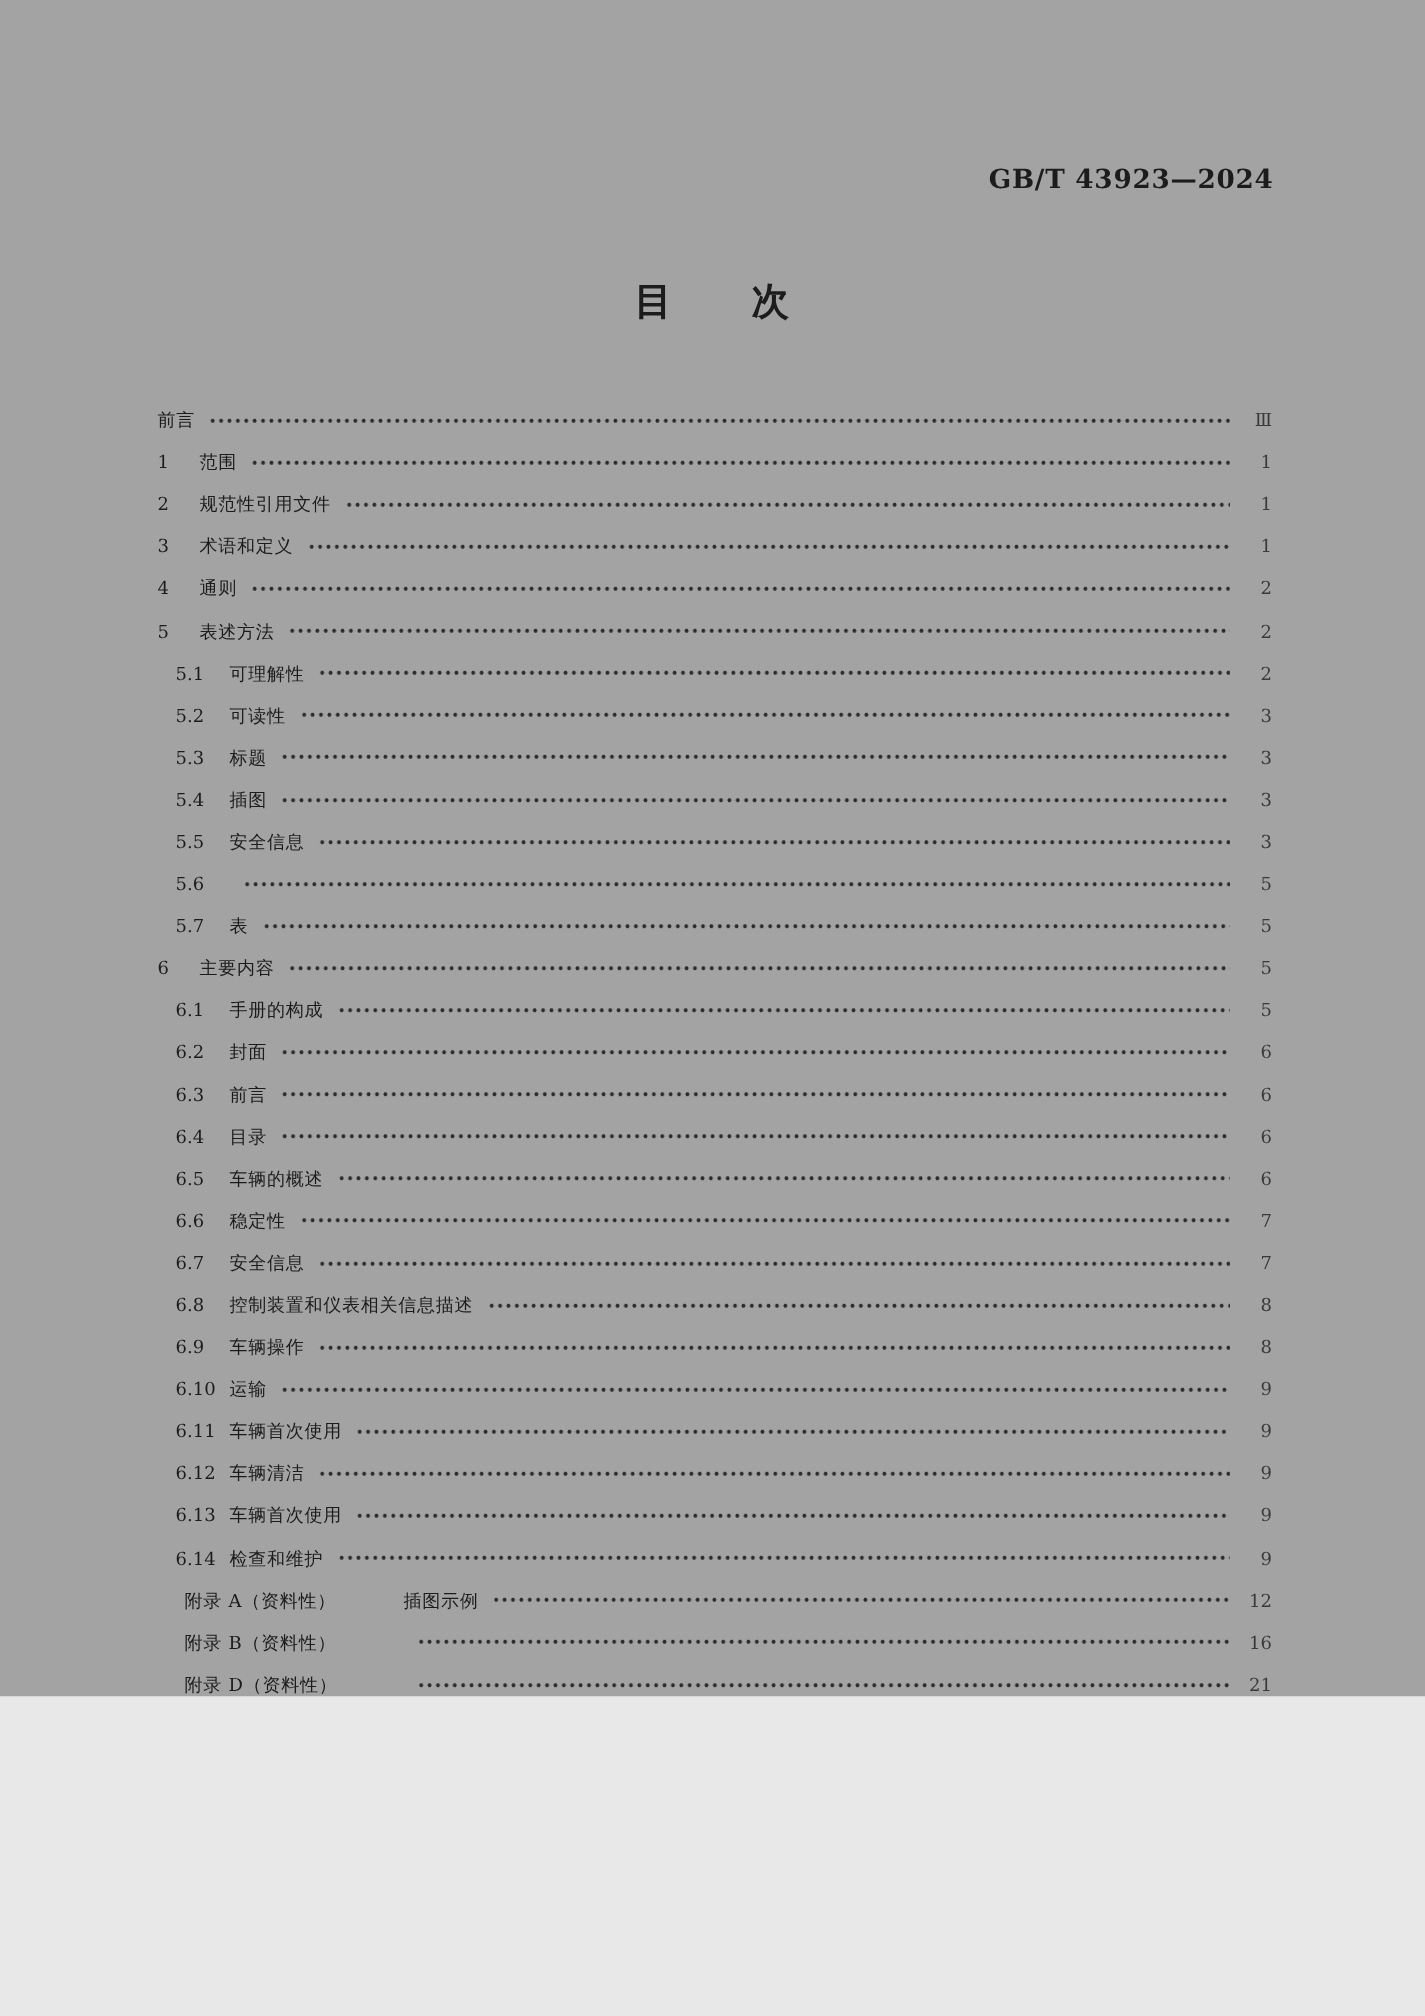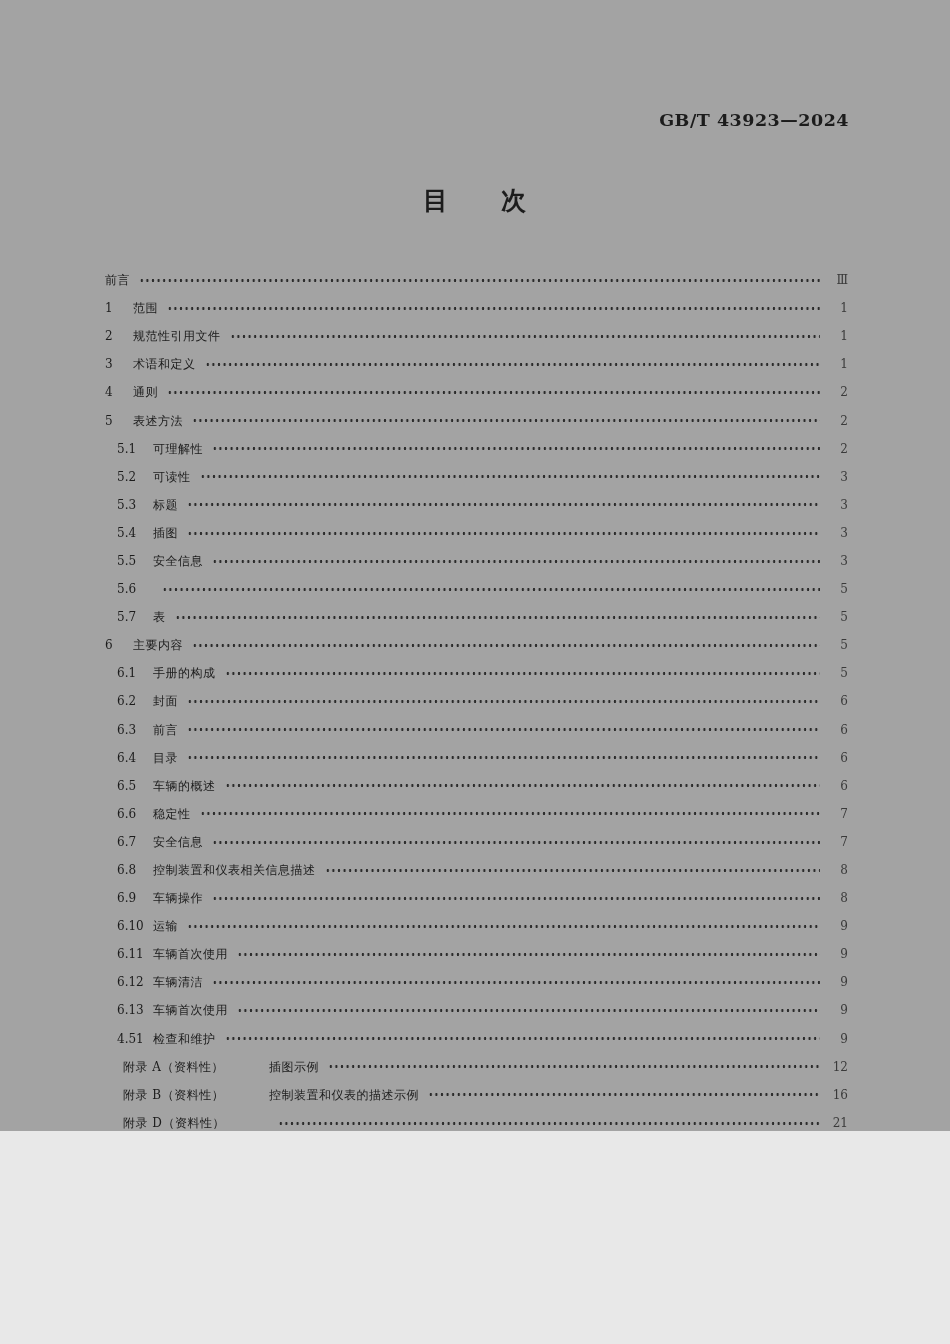--- a/index.html
+++ b/index.html
@@ -248,34 +248,33 @@
     <span class="leader"></span>
     <span class="pg">9</span>
   </div>
       <div class="toc-row t-sub">
     <span class="num">6.13</span>
     <span class="lbl">车辆首次使用</span>
     <span class="leader"></span>
     <span class="pg">9</span>
   </div>
       <div class="toc-row t-sub">
-    <span class="num">4.51</span>
+    <span class="num">6.14</span>
     <span class="lbl">检查和维护</span>
     <span class="leader"></span>
     <span class="pg">9</span>
   </div>
       <div class="toc-row t-appendix">
     <span class="num">附录 A（资料性）</span>
     <span class="lbl">插图示例</span>
     <span class="leader"></span>
     <span class="pg">12</span>
   </div>
       <div class="toc-row t-appendix">
     <span class="num">附录 B（资料性）</span>
-    <span class="lbl">控制装置和仪表的描述示例</span>
     <span class="leader"></span>
     <span class="pg">16</span>
   </div>
       <div class="toc-row t-appendix">
     <span class="num">附录 D（资料性）</span>
     <span class="leader"></span>
     <span class="pg">21</span>
   </div>
       <div class="toc-row t-plain">
 

